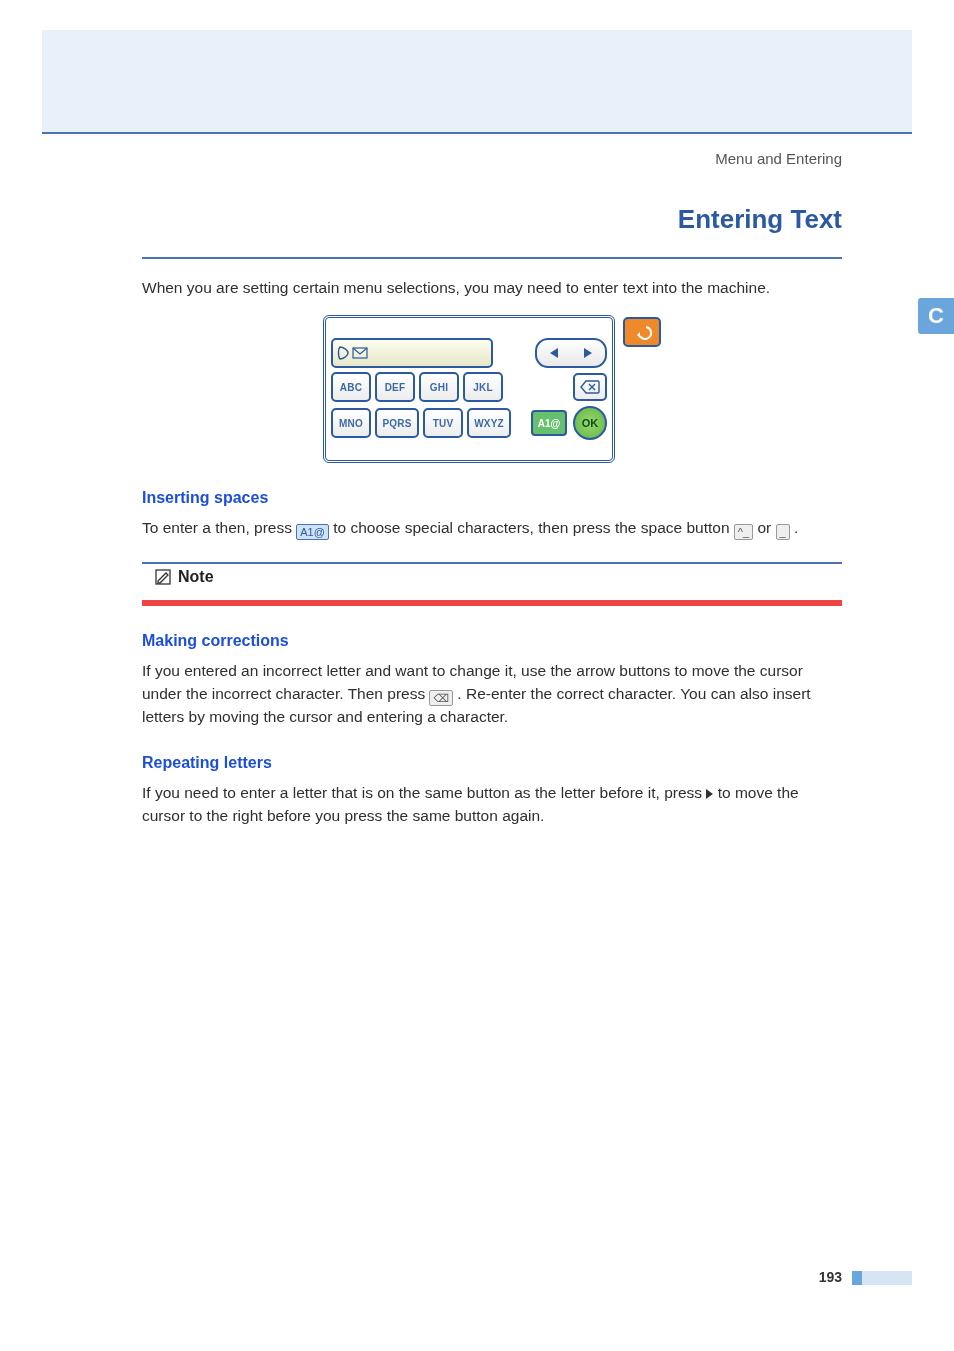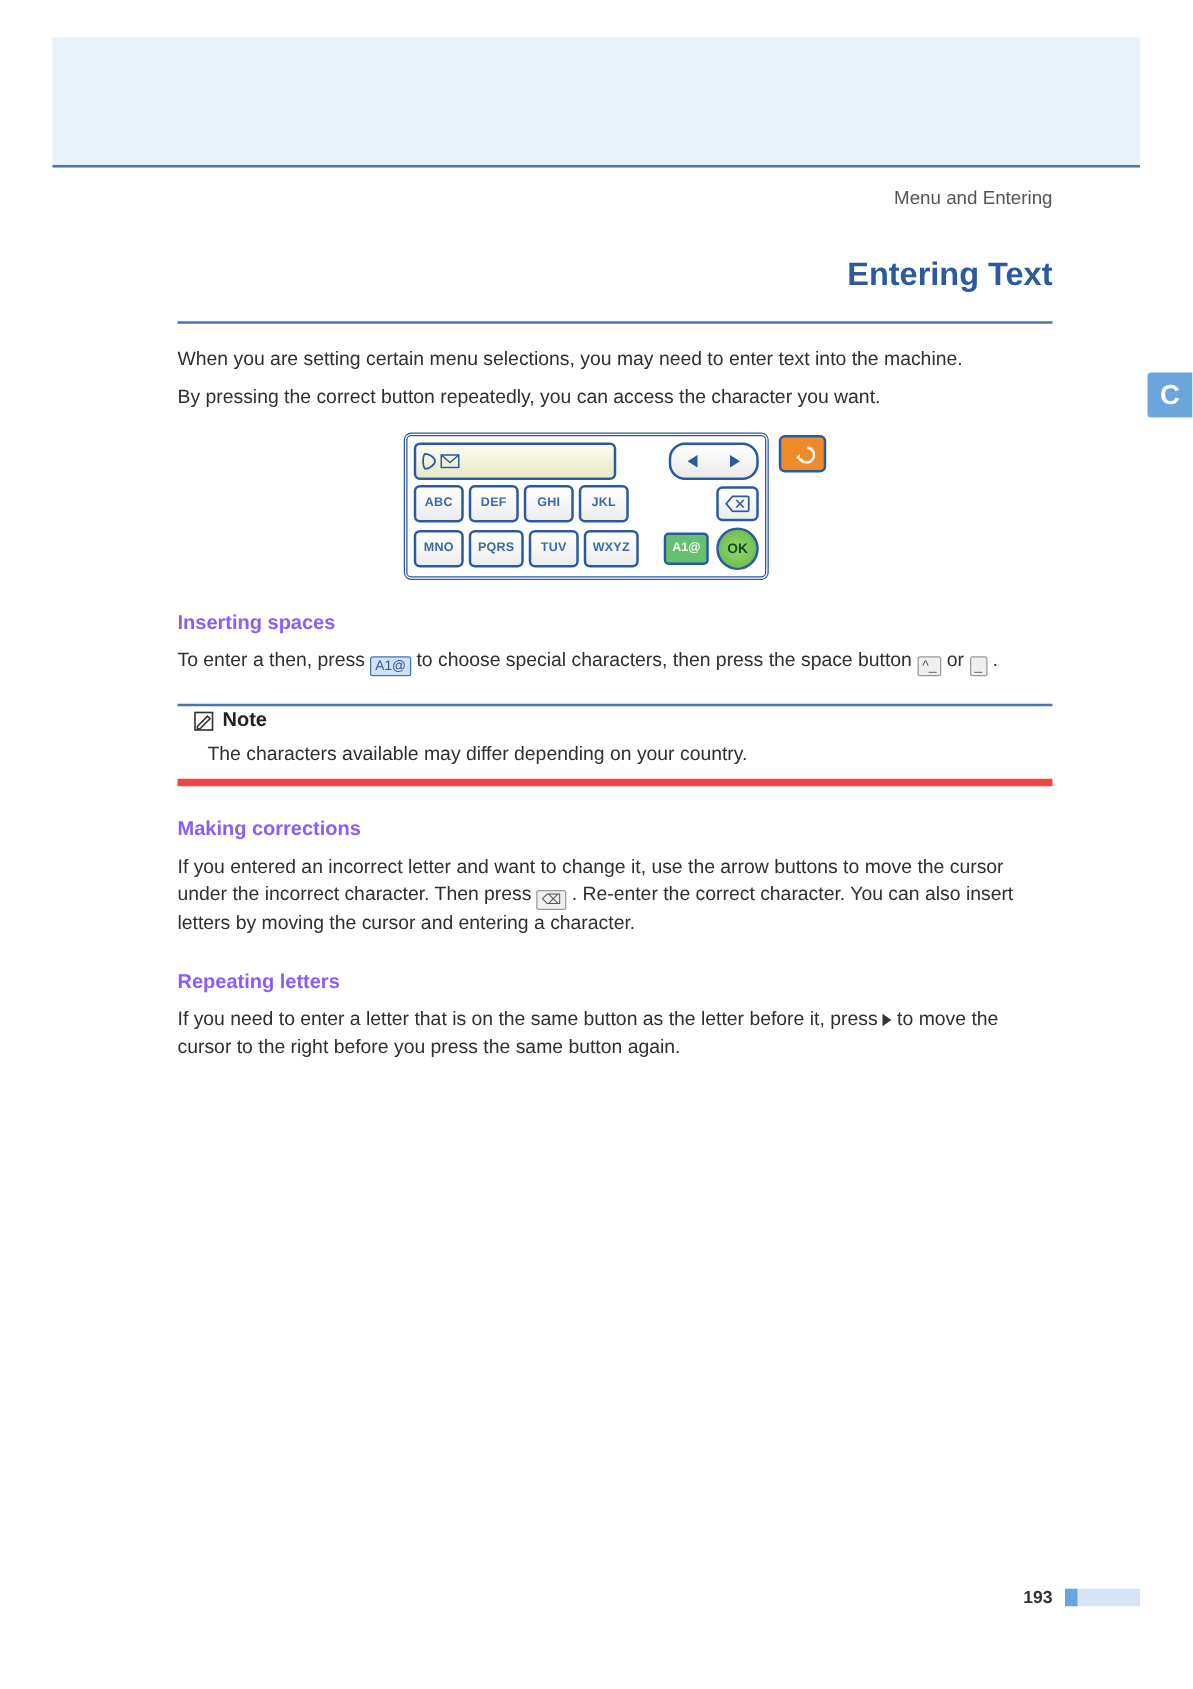--- a/index.html
+++ b/index.html
@@ -53,21 +53,21 @@
   .body-text {
     font-size: 15.5px;
     line-height: 1.45;
     color: #2f2f2f;
     margin-bottom: 8px;
   }
   .body-text.last { margin-bottom: 14px; }
   .section-h2 {
     font-size: 16px;
     font-weight: bold;
-    color: #8b5cf6;
+    color: #1d4ed8;
     margin-top: 26px;
     margin-bottom: 10px;
   }
   .note {
     margin-top: 22px;
     border-top: 2px solid #4a73b3;
     border-bottom: 6px solid #ef4444;
     padding: 8px 0 10px 12px;
   }
   .note-header {
@@ -126,21 +126,21 @@
     width: 338px;
   }
   .keypad-outer {
     display: flex;
     gap: 8px;
   }
   .keypad-main {
     flex: 1;
     border: 3px double #2b5aa0;
     border-radius: 6px;
-    padding: 5px 5px;
+    padding: 20px 5px;
     background: #fff;
   }
   .keypad-row {
     display: flex;
     gap: 4px;
     margin-bottom: 4px;
     align-items: center;
   }
   .keypad-row:last-child { margin-bottom: 0; }
   .lcd-bar {
@@ -272,21 +272,20 @@
   <div class="side-tab">C</div>
 
   <div class="content">
 
     <div class="h1">Entering Text</div>
     <div class="h1-rule"></div>
 
     <div class="body-text">When you are setting certain menu selections, you may need to enter text into the machine.</div>
 
 
-    <div class="body-text last">By pressing the correct button repeatedly, you can access the character you want.</div>
 
     <div class="keypad-wrap">
       <div class="keypad-outer">
         <div class="keypad-main">
 
           <div class="keypad-row">
             <div class="lcd-bar">
               <svg width="12" height="14" viewBox="0 0 12 14">
                 <path d="M3 1 C1 3 1 11 3 13 C6 13 11 10 11 7 C11 4 6 1 3 1 Z" fill="none" stroke="#2b5aa0" stroke-width="1.4"></path>
               </svg>
@@ -352,21 +351,20 @@
     </div>
 
     <div class="note">
       <div class="note-header">
         <svg width="18" height="18" viewBox="0 0 18 18">
           <rect x="2" y="2" width="14" height="14" fill="none" stroke="#333" stroke-width="1.3"></rect>
           <path d="M4 13 L12 5 l2 2 L6 15 l-2 0 z" fill="none" stroke="#333" stroke-width="1.3"></path>
         </svg>
         <span>Note</span>
       </div>
-      <div class="note-body">The characters available may differ depending on your country.</div>
     </div>
 
     <div class="section-h2">Making corrections</div>
     <div class="body-text">
       <span>If you entered an incorrect letter and want to change it, use the arrow buttons to move the cursor under the incorrect character. Then press </span>
       <span class="inline-icon grey">⌫</span>
       <span>. Re-enter the correct character. You can also insert letters by moving the cursor and entering a character.</span>
     </div>
 
     <div class="section-h2">Repeating letters</div>

